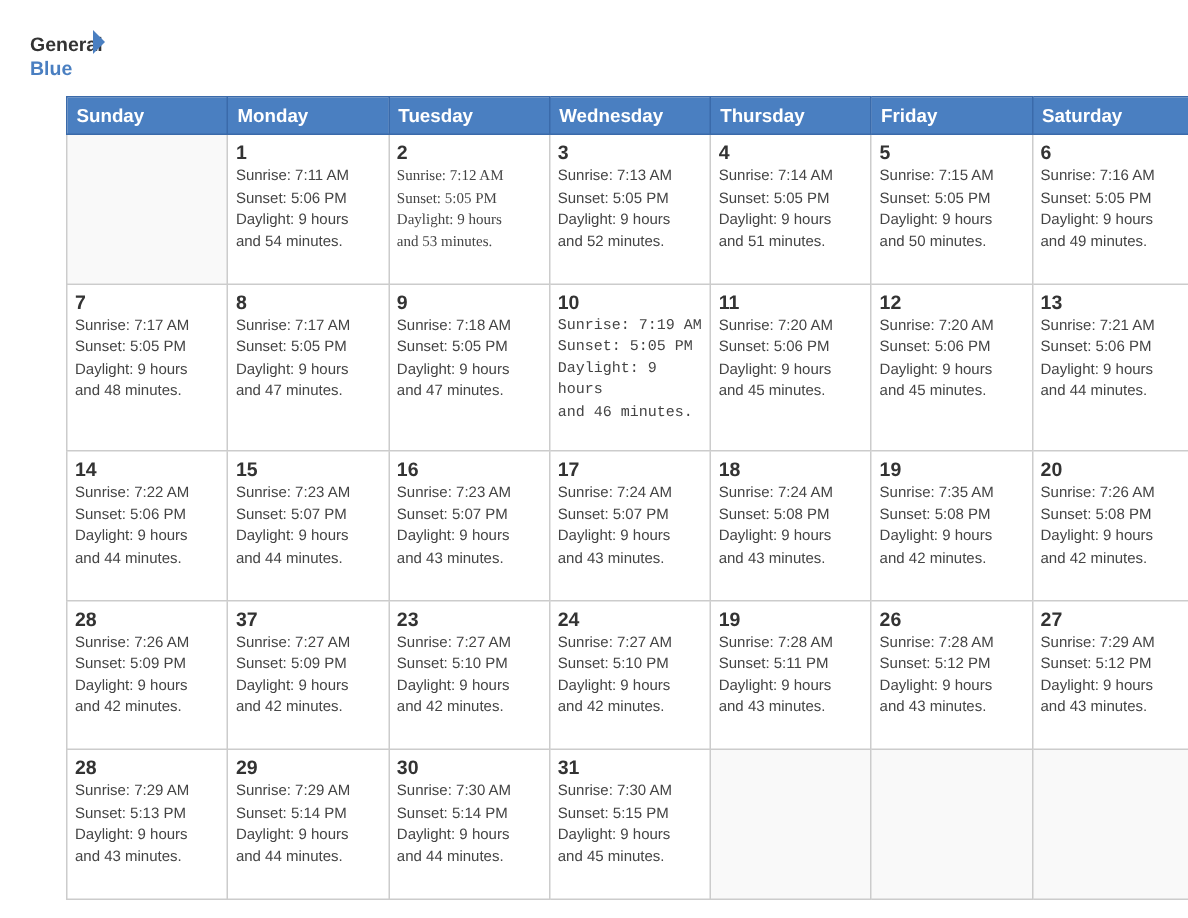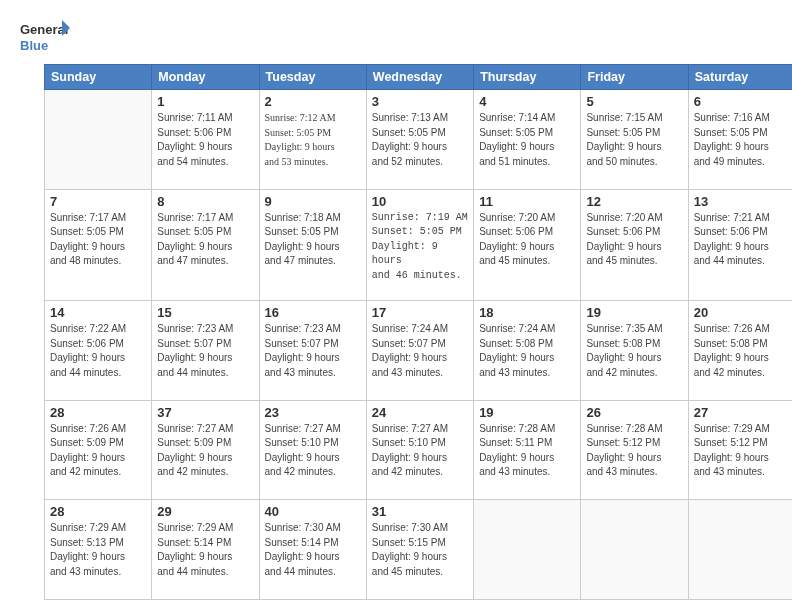--- a/index.html
+++ b/index.html
@@ -320,21 +320,21 @@
 and 43 minutes.</div>
           </td>
           <td>
             <div class="day-num">29</div>
             <div class="day-info" style="white-space: pre-line;">Sunrise: 7:29 AM
 Sunset: 5:14 PM
 Daylight: 9 hours
 and 44 minutes.</div>
           </td>
           <td>
-            <div class="day-num">40</div>
+            <div class="day-num">30</div>
             <div class="day-info" style="white-space: pre-line;">Sunrise: 7:30 AM
 Sunset: 5:14 PM
 Daylight: 9 hours
 and 44 minutes.</div>
           </td>
           <td>
             <div class="day-num">31</div>
             <div class="day-info" style="white-space: pre-line;">Sunrise: 7:30 AM
 Sunset: 5:15 PM
 Daylight: 9 hours

